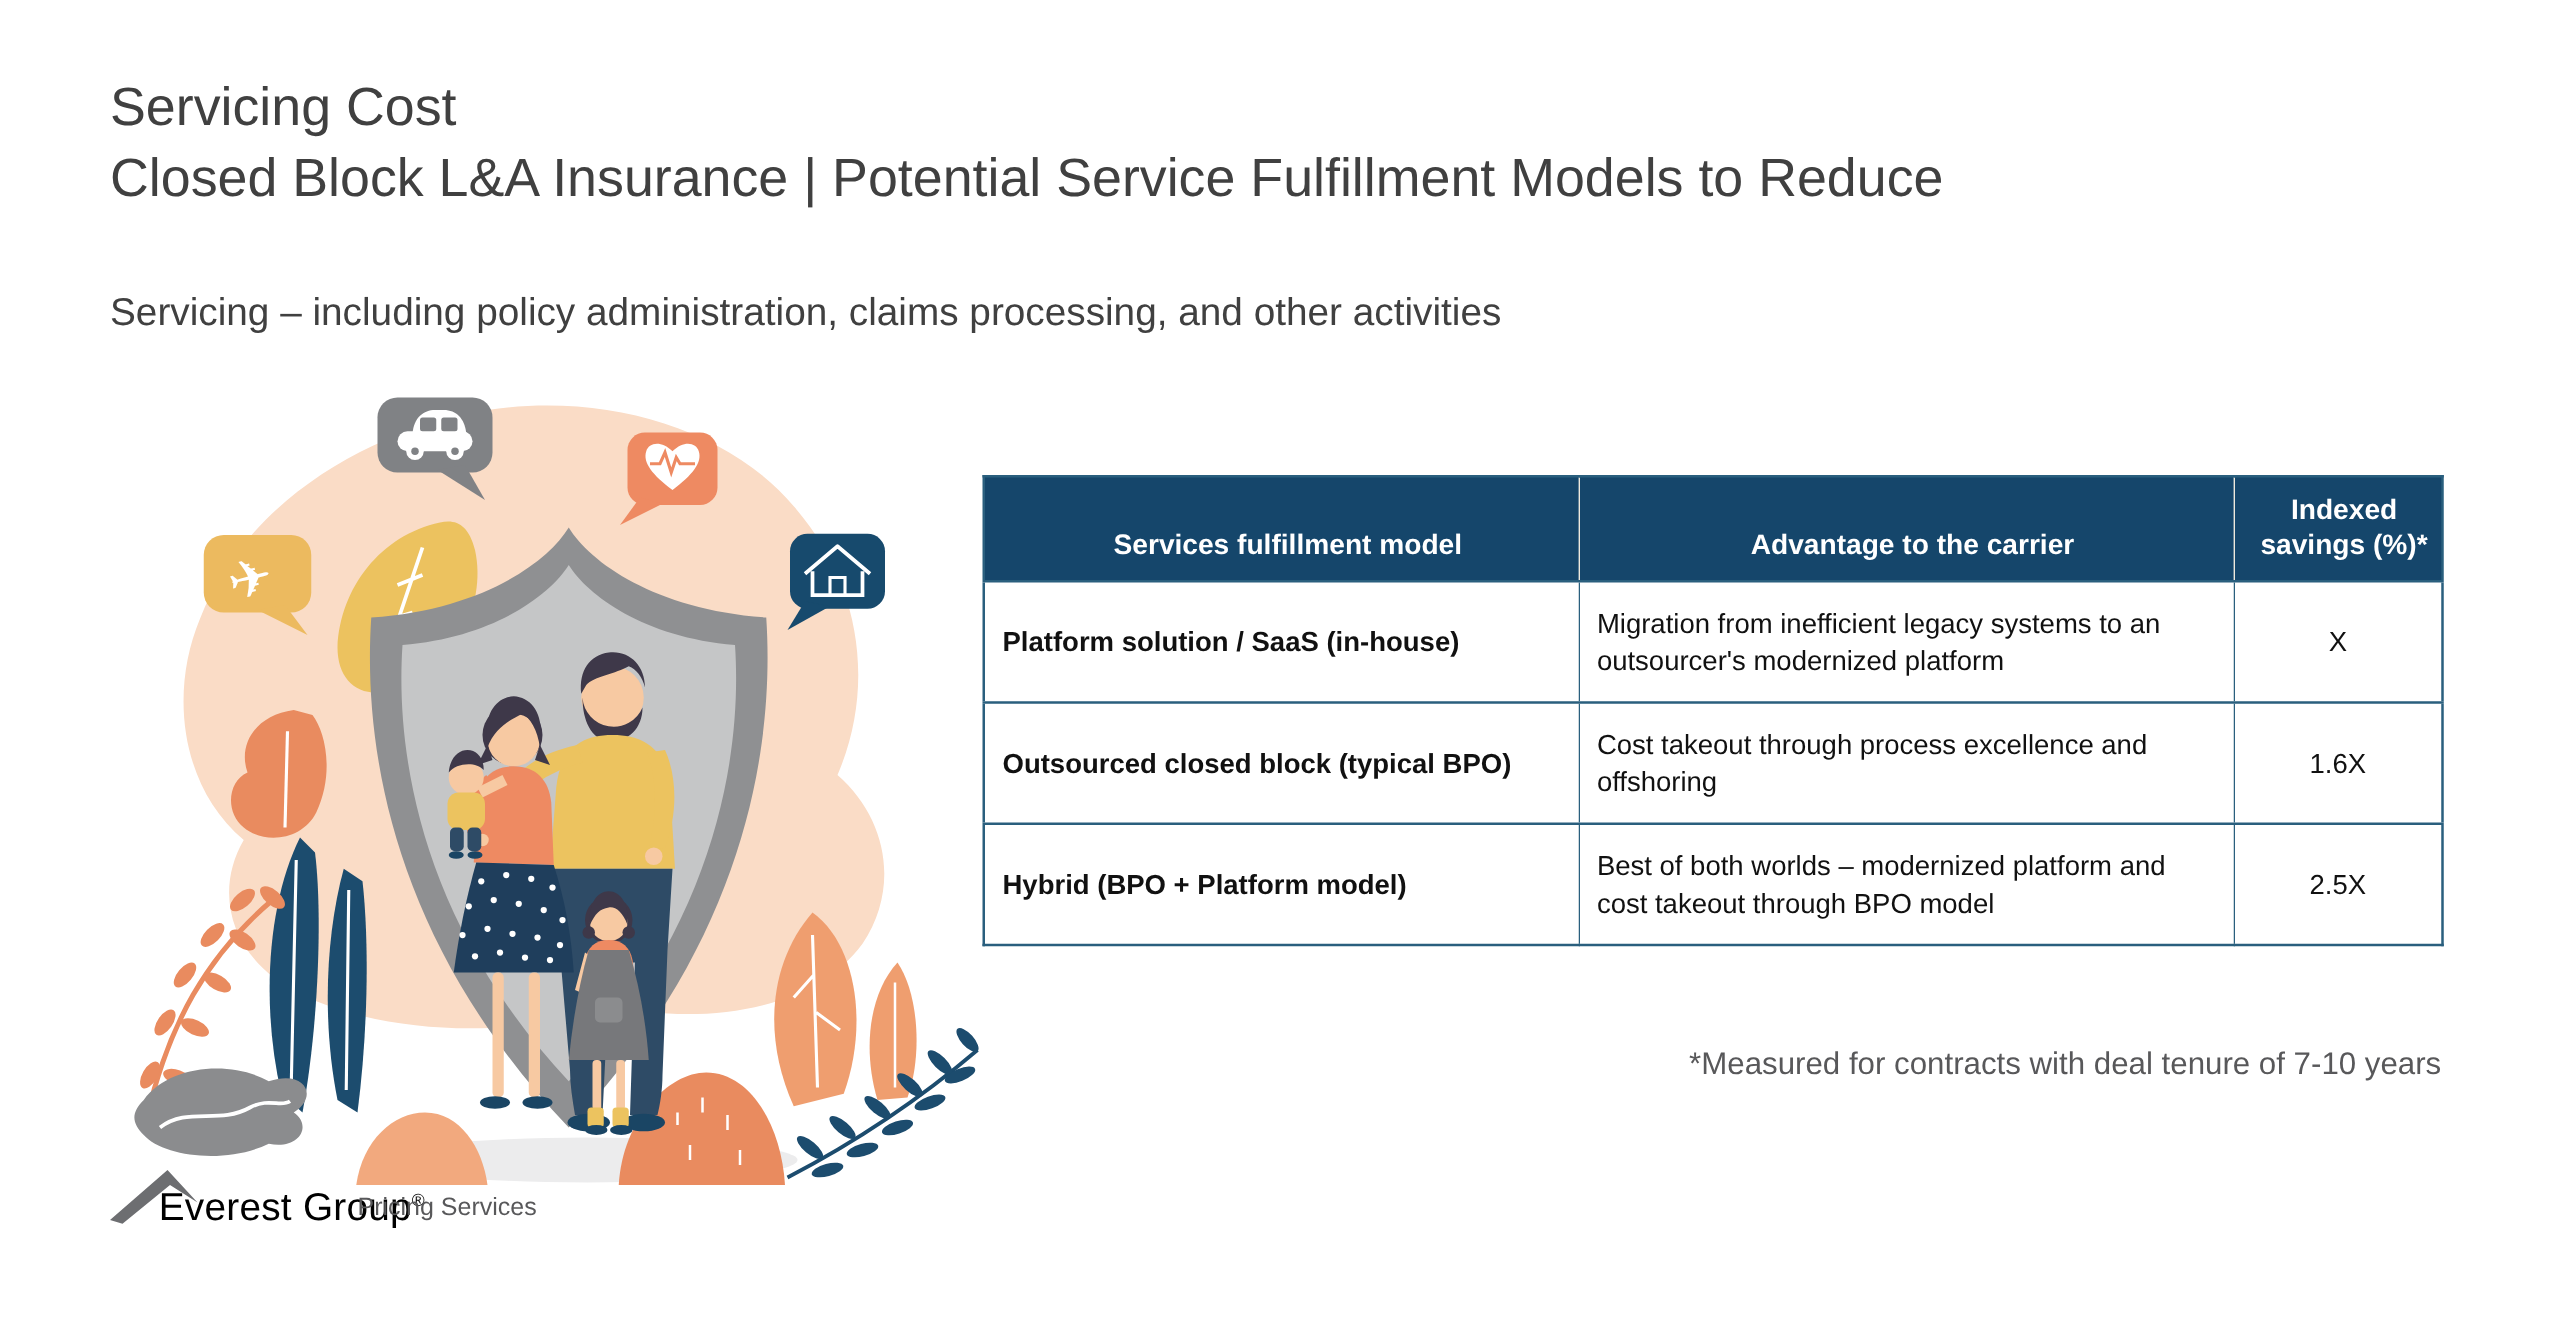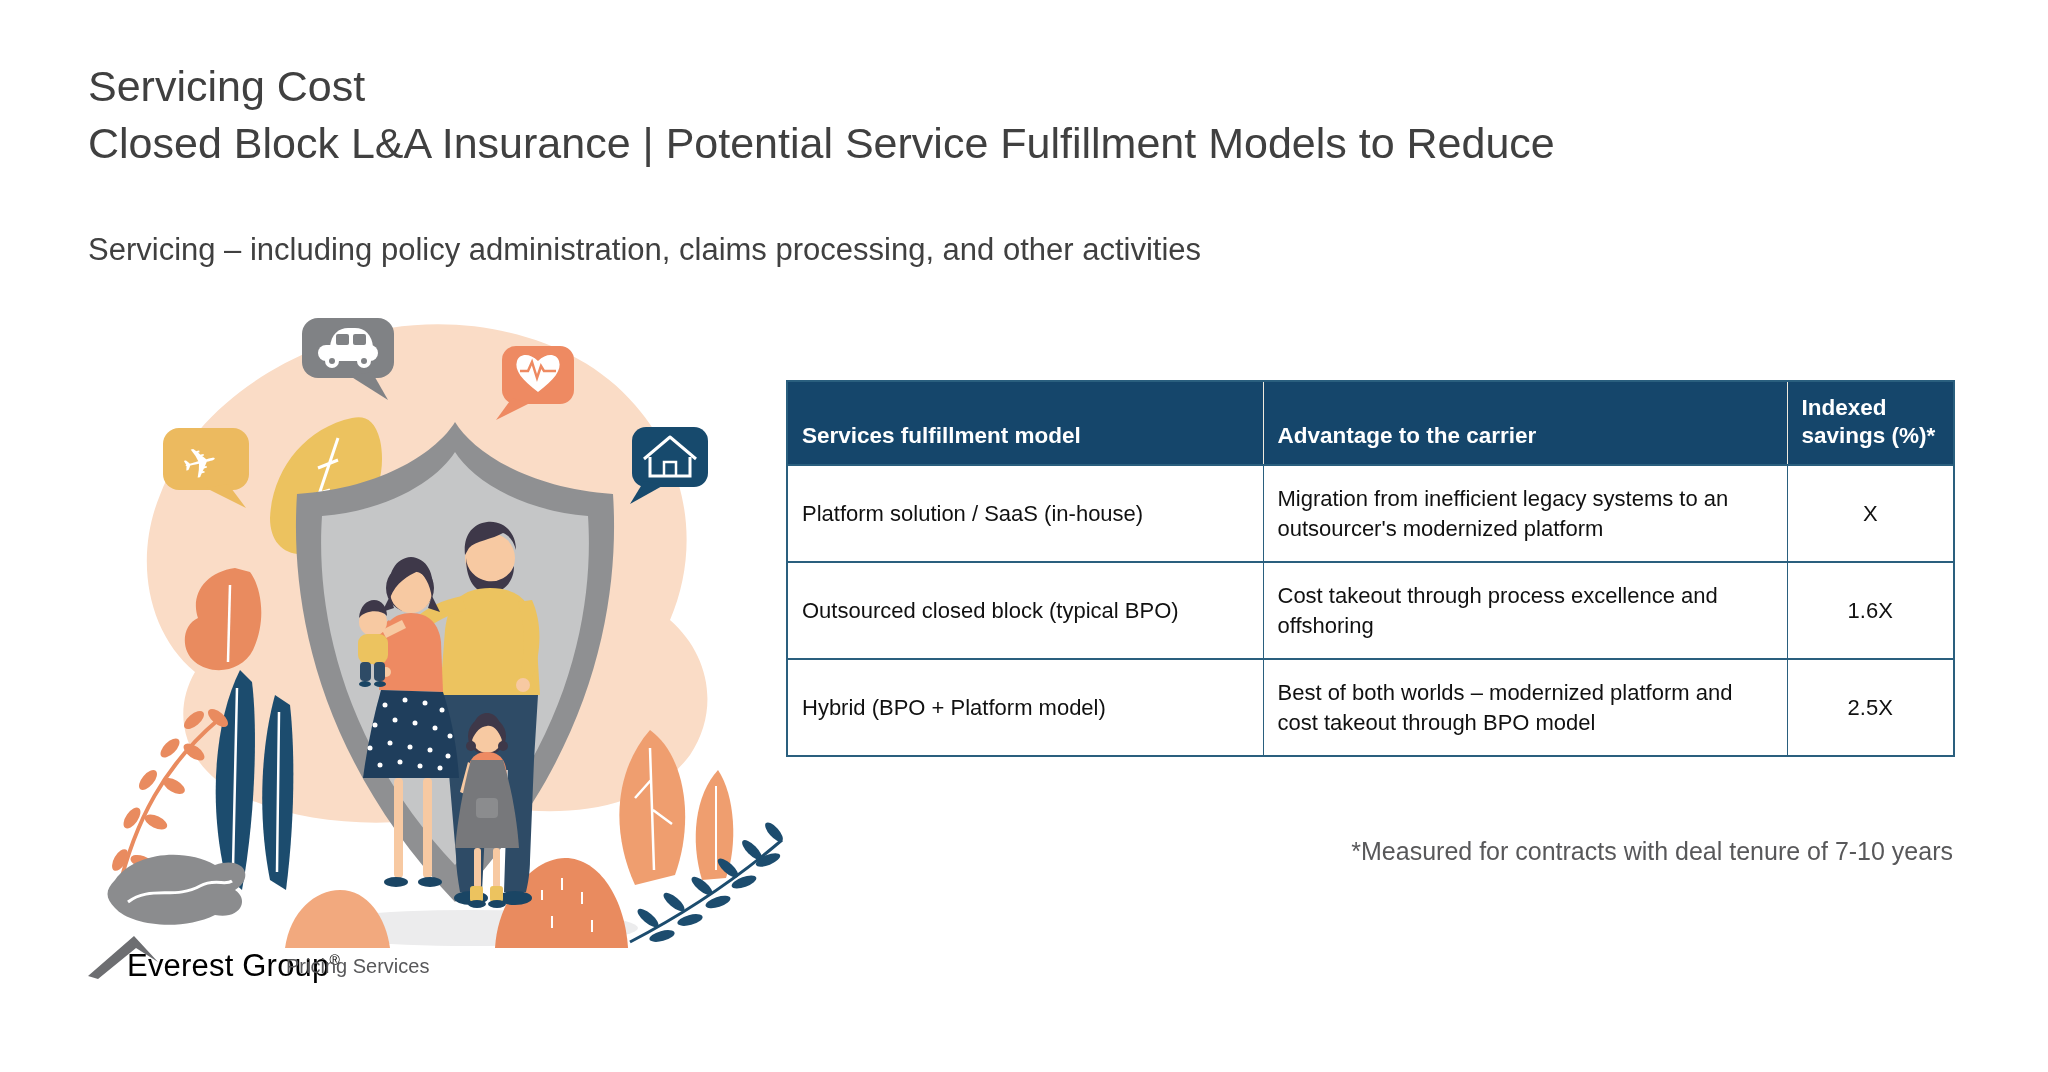--- a/index.html
+++ b/index.html
@@ -15,30 +15,30 @@
     position:absolute;left:88px;top:232px;font-size:31px;color:#404040;
   }
   
   table.fulfillment{
     position:absolute;left:786px;top:380px;width:1167px;
     border-collapse:collapse;table-layout:fixed;
     border:2px solid #2A5F7E;
   }
   table.fulfillment th{
     background:#15466B;color:#ffffff;font-size:22.5px;font-weight:bold;
-    text-align:left;vertical-align:bottom;padding:12px 4px 14px 14px;
+    text-align:center;vertical-align:bottom;padding:12px 4px 14px 14px;
     height:82px;box-sizing:border-box;line-height:1.25;
   }
   table.fulfillment th + th{border-left:1px solid #efe9dc;}
   table.fulfillment td{
     background:#ffffff;border:1px solid #2A5F7E;border-top-width:2px;
     font-size:22px;color:#111111;vertical-align:middle;
     padding:10px 14px;height:97px;box-sizing:border-box;line-height:1.35;
   }
-  td.model{font-weight:normal;padding-right:42px;margin-top:36px;}
+  td.model{font-weight:bold;padding-right:42px;margin-top:36px;}
   td.advantage{padding-right:42px;}
   td.savings{text-align:center;font-size:24px;}
   .footnote{
     position:absolute;top:837px;right:95px;font-size:25px;color:#58585A;
   }
   
   .logo{position:absolute;left:86px;top:928px;width:460px;height:78px;}
   .logo .mountain{position:absolute;left:0;top:4px;}
   .logo .brand{
     position:absolute;left:41px;top:20px;font-size:31px;color:#000000;

